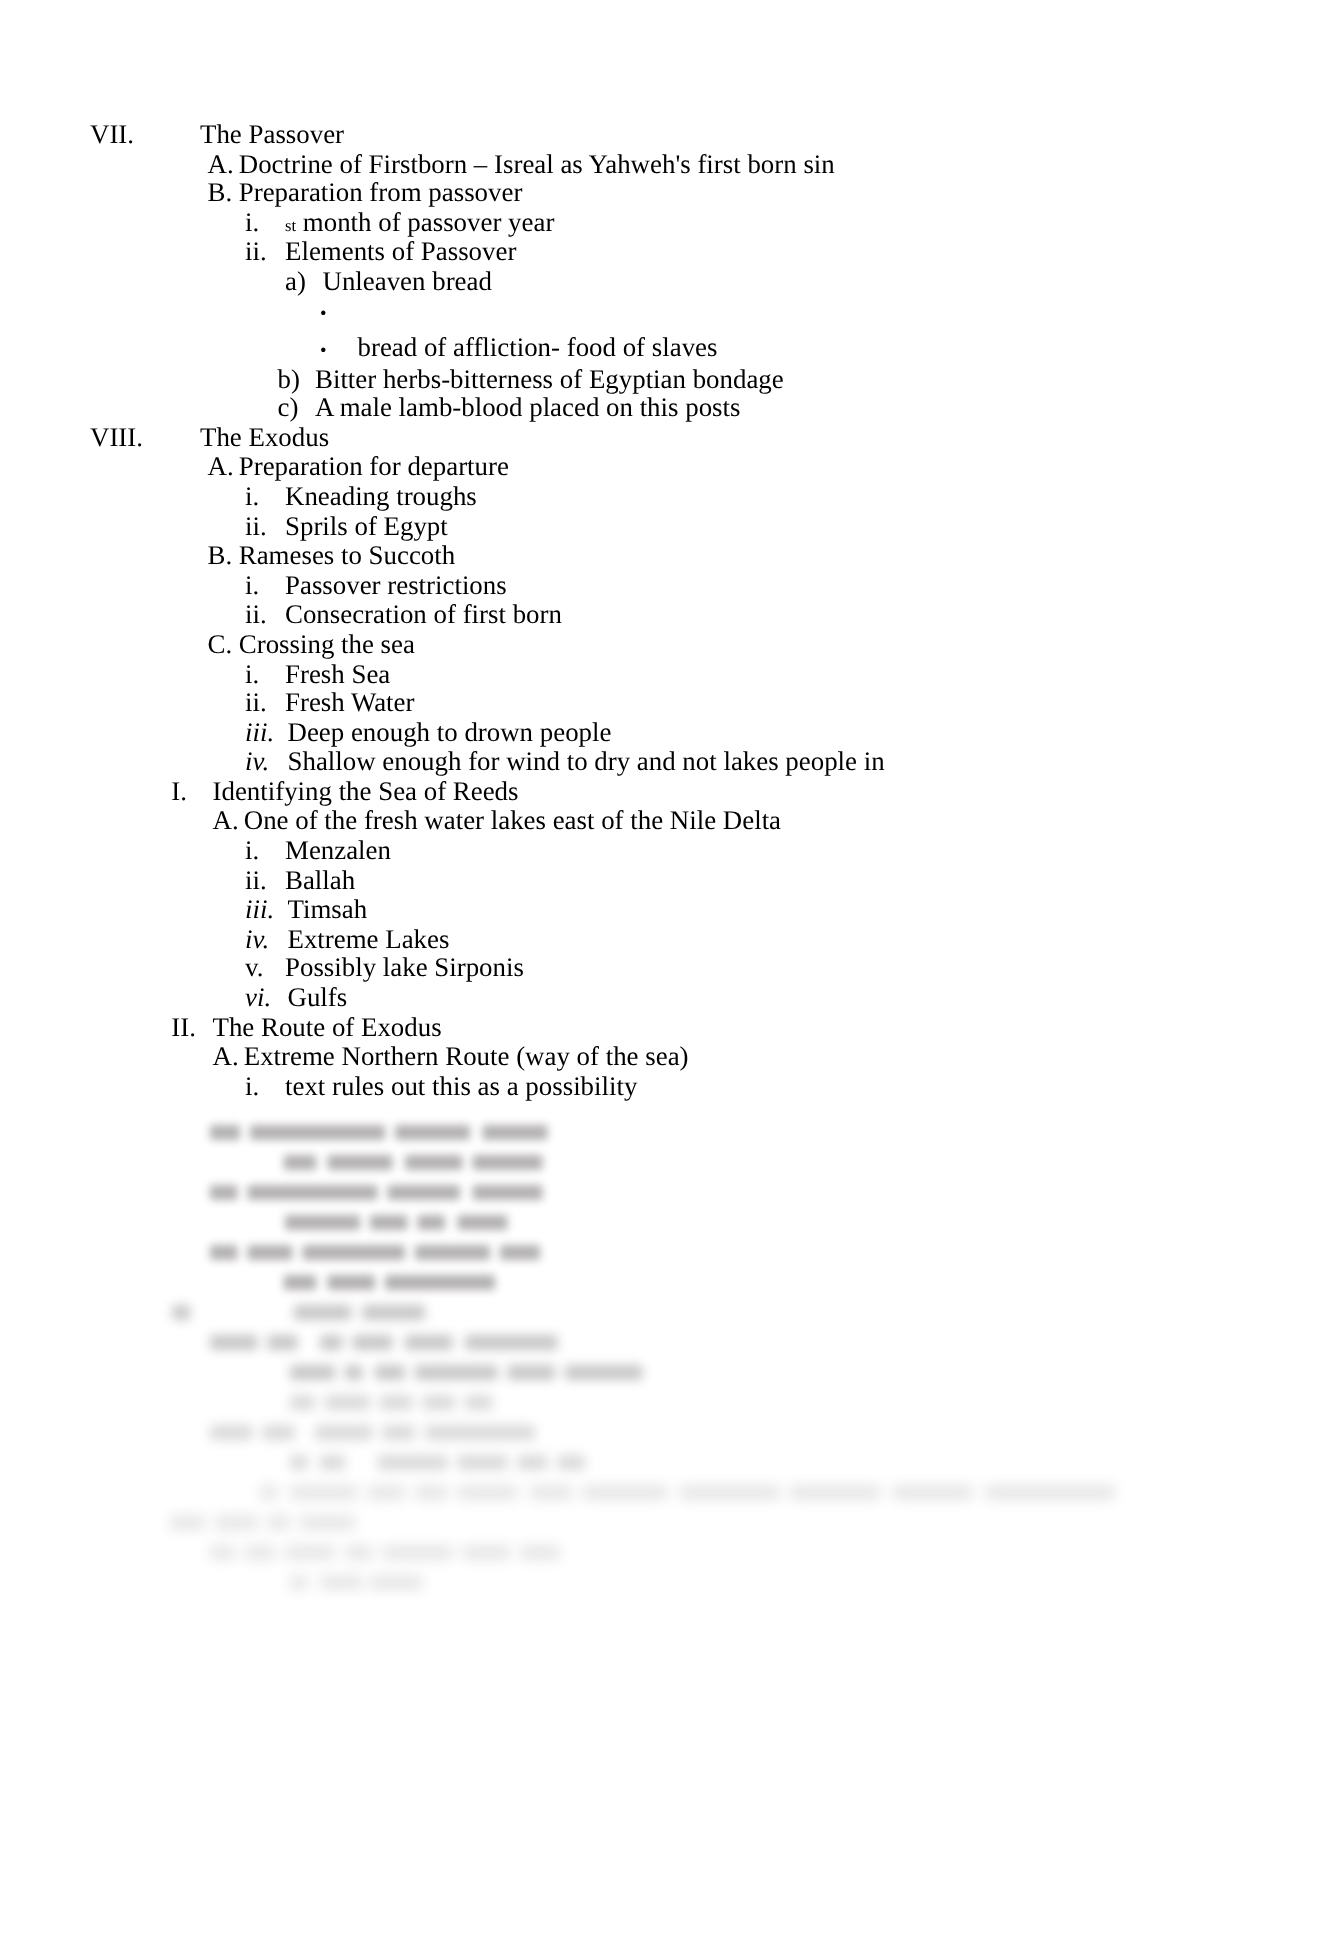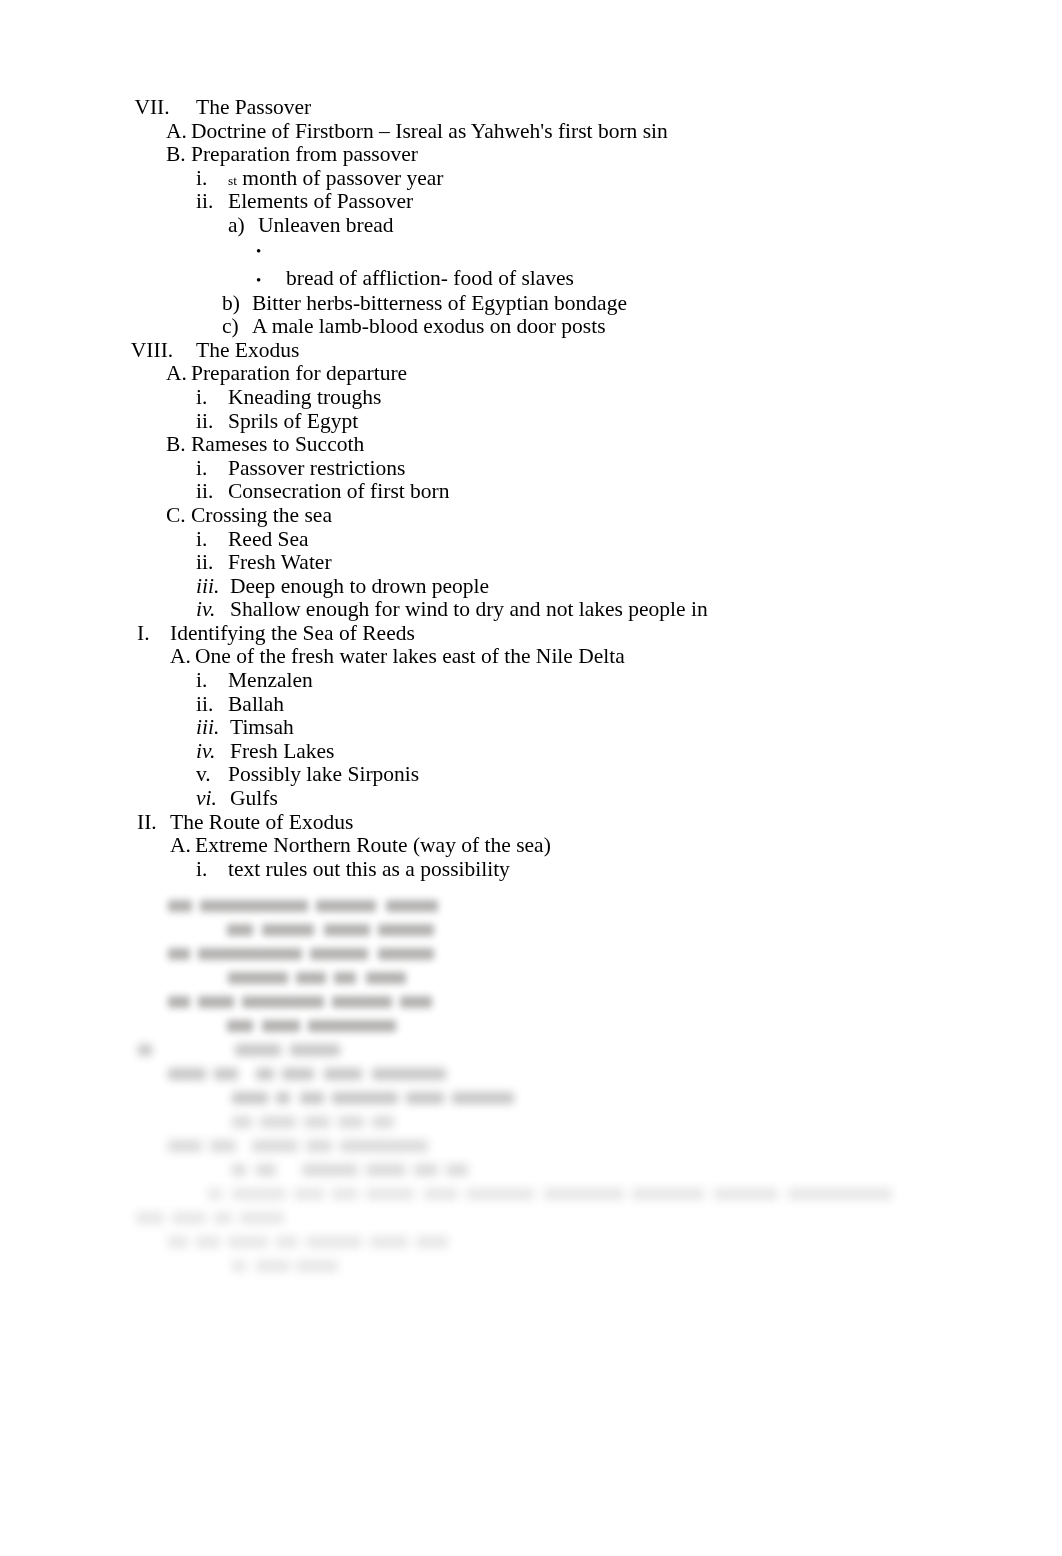--- a/index.html
+++ b/index.html
@@ -44,21 +44,21 @@
   .marker {
     display: inline-block;
     flex: 0 0 auto;
   }
   .txt {
     display: inline-block;
     white-space: pre;
   }
 
   
-  .lvl-roman      { padding-left: 108px; text-align: center; }
+  .lvl-roman      { padding-left: 72px; }
   .lvl-roman-nar  { padding-left: 137px; }
   .lvl-alpha      { padding-left: 166px; }
   .lvl-alpha2     { padding-left: 170px; }
   .lvl-lower      { padding-left: 196px; }
   .lvl-paren      { padding-left: 228px; }
   .lvl-bullet     { padding-left: 256px; }
   .lvl-paren2     { padding-left: 222px; }
 
   
   .m-roman   { width: 88px; }
@@ -144,21 +144,21 @@
       <span class="txt">bread of affliction- food of slaves</span>
     </div>
 
     <div class="line lvl-paren2">
       <span class="marker m-paren">b)</span>
       <span class="txt">Bitter herbs-bitterness of Egyptian bondage</span>
     </div>
 
     <div class="line lvl-paren2">
       <span class="marker m-paren">c)</span>
-      <span class="txt">A male lamb-blood exodus on door posts</span>
+      <span class="txt">A male lamb-blood placed on this posts</span>
     </div>
 
     <div class="line lvl-roman">
       <span class="marker m-roman">VIII.</span>
       <span class="txt">The Exodus</span>
     </div>
 
     <div class="line lvl-alpha">
       <span class="marker m-alpha">A.</span>
       <span class="txt">Preparation for departure</span>
@@ -189,21 +189,21 @@
       <span class="txt">Consecration of first born</span>
     </div>
 
     <div class="line lvl-alpha">
       <span class="marker m-alpha">C.</span>
       <span class="txt">Crossing the sea</span>
     </div>
 
     <div class="line lvl-lower">
       <span class="marker m-lower">i.</span>
-      <span class="txt">Reed Sea</span>
+      <span class="txt">Fresh Sea</span>
     </div>
 
     <div class="line lvl-lower">
       <span class="marker m-lower">ii.</span>
       <span class="txt">Fresh Water</span>
     </div>
 
     <div class="line lvl-lower">
       <span class="marker m-lower-w">iii.</span>
       <span class="txt">Deep enough to drown people</span>
@@ -234,21 +234,21 @@
       <span class="txt">Ballah</span>
     </div>
 
     <div class="line lvl-lower">
       <span class="marker m-lower-w">iii.</span>
       <span class="txt">Timsah</span>
     </div>
 
     <div class="line lvl-lower">
       <span class="marker m-lower-w">iv.</span>
-      <span class="txt">Fresh Lakes</span>
+      <span class="txt">Extreme Lakes</span>
     </div>
 
     <div class="line lvl-lower">
       <span class="marker m-lower">v.</span>
       <span class="txt">Possibly lake Sirponis</span>
     </div>
 
     <div class="line lvl-lower">
       <span class="marker m-lower-w">vi.</span>
       <span class="txt">Gulfs</span>

